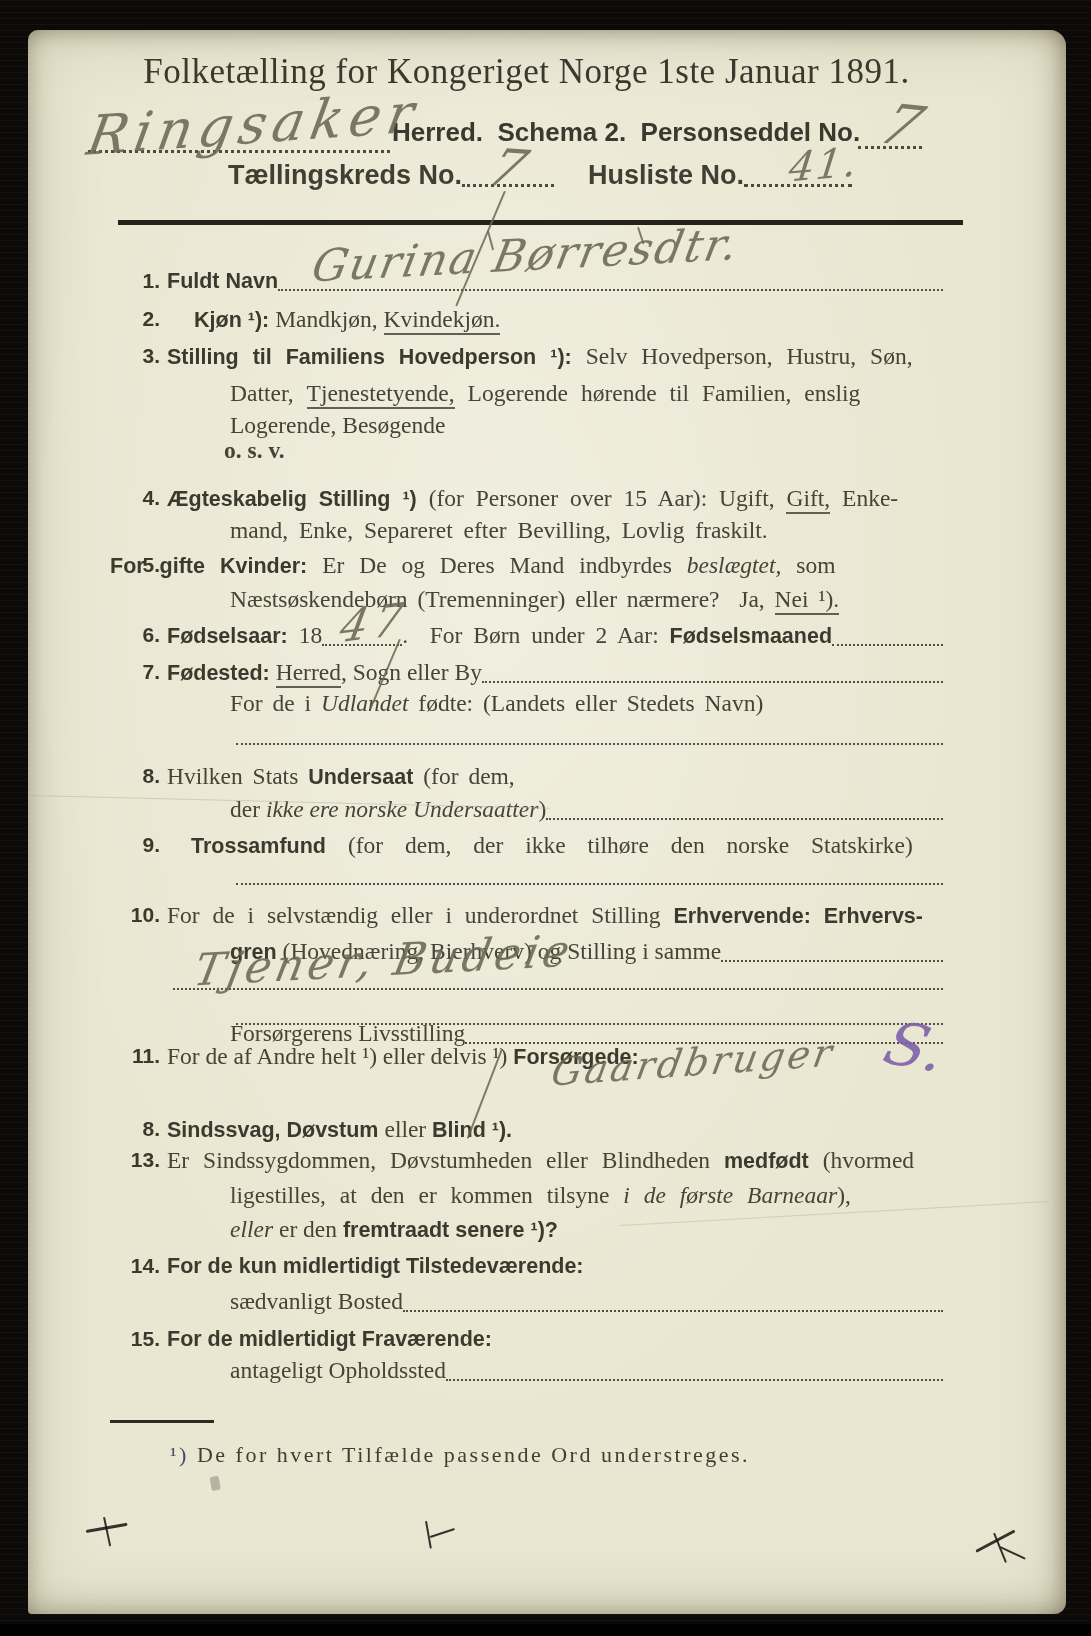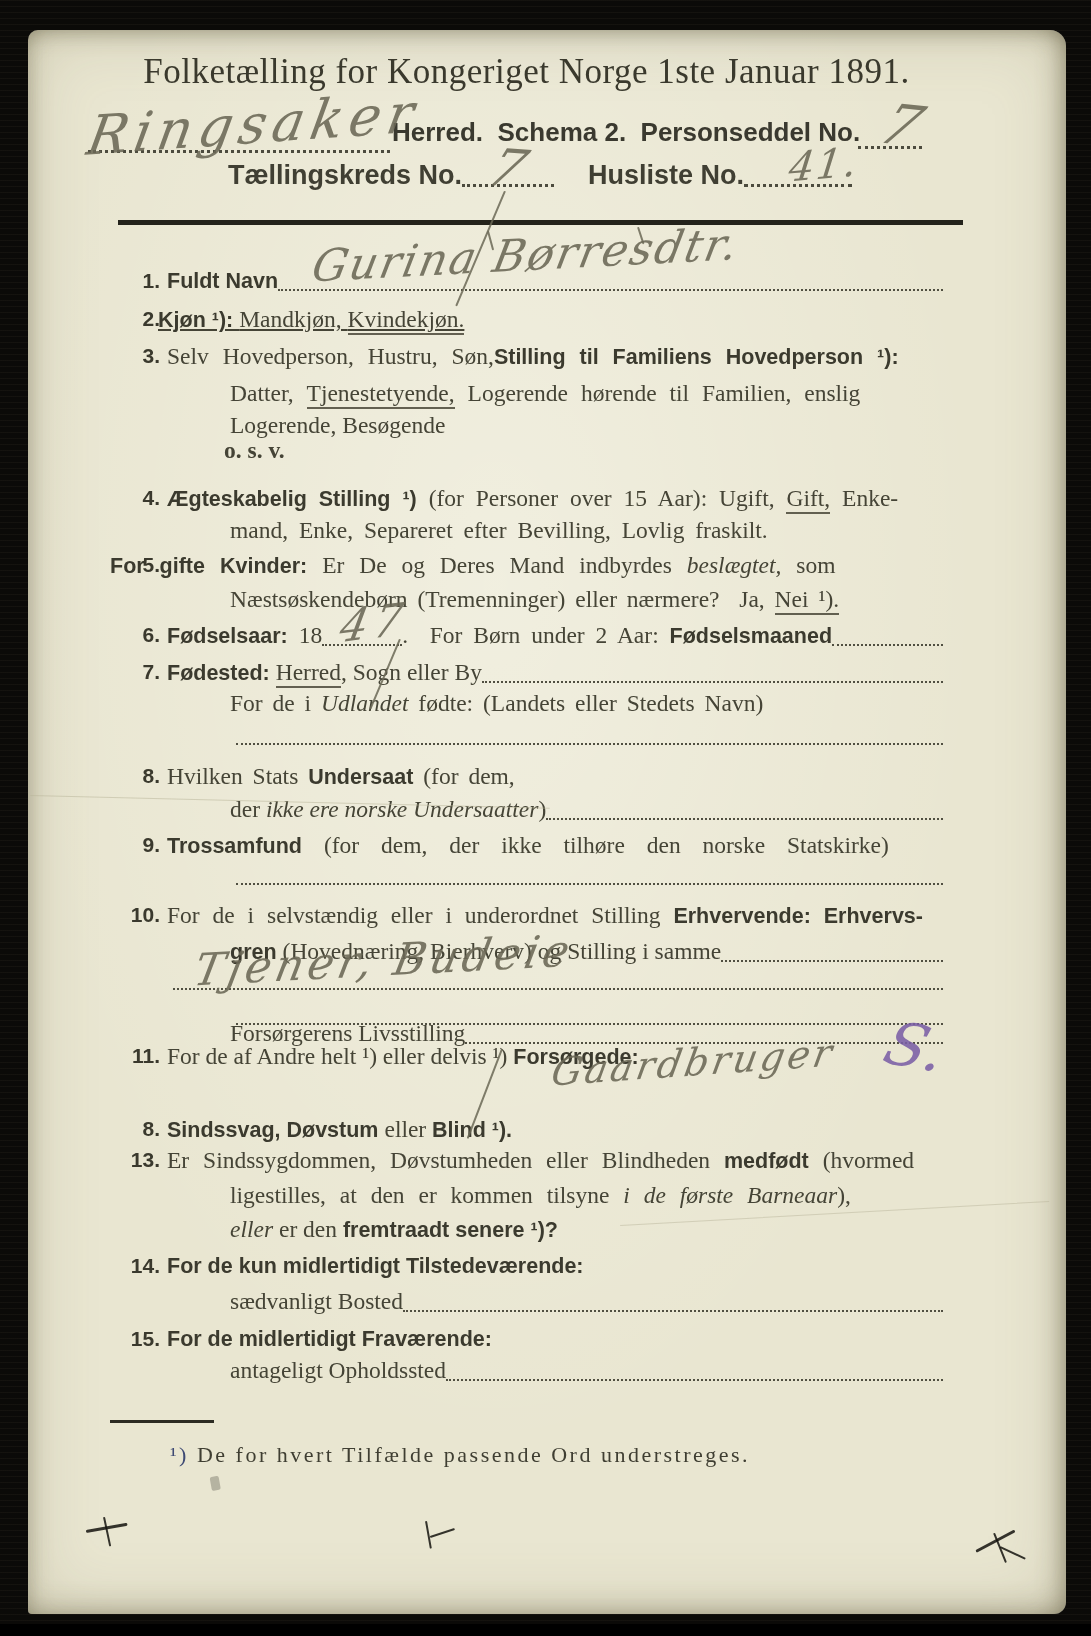--- a/index.html
+++ b/index.html
@@ -67,36 +67,36 @@
     <span class="dseg w92"></span>
     <span class="gap"></span>
     <span class="sg">Husliste No.</span>
     <span class="dseg w108"></span>
   </div>
 
   <div class="divider"></div>
 
   <div id="lines">
       <div class="line" style="top: 268px;"><span class="no">1.</span><span class="segwrap" style="margin-left: 57px;"><span class="sg sg-b">Fuldt Navn</span><span class="dots fill"></span></span></div>
-      <div class="line" style="top: 306px;"><span class="no">2.</span><span class="segwrap" style="margin-left: 48px; text-decoration: underline;"><span class="sg sg-b">Kjøn ¹): </span><span class="sg sg-r">Mandkjøn, </span><span class="sg sg-ru">Kvindekjøn.</span></span></div>
-      <div class="line" style="top: 343px; word-spacing: 8px;"><span class="no">3.</span><span class="segwrap" style="margin-left: 57px;"><span class="sg sg-r">Selv Hovedperson, Hustru, Søn,</span><span class="sg sg-b">Stilling til Familiens Hovedperson ¹): </span></span></div>
+      <div class="line" style="top: 306px;"><span class="no">2.</span><span class="segwrap" style="margin-left: 84px;"><span class="sg sg-b">Kjøn ¹): </span><span class="sg sg-r">Mandkjøn, </span><span class="sg sg-ru">Kvindekjøn.</span></span></div>
+      <div class="line" style="top: 343px; word-spacing: 8px;"><span class="no">3.</span><span class="segwrap" style="margin-left: 57px;"><span class="sg sg-b">Stilling til Familiens Hovedperson ¹): </span><span class="sg sg-r">Selv Hovedperson, Hustru, Søn,</span></span></div>
       <div class="line" style="top: 380px; word-spacing: 7px;"><span class="segwrap" style="margin-left: 120px;"><span class="sg sg-r">Datter, </span><span class="sg sg-ru">Tjenestetyende,</span><span class="sg sg-r"> Logerende hørende til Familien, enslig</span></span></div>
       <div class="line" style="top: 412px;"><span class="segwrap" style="margin-left: 120px; text-align: center;"><span class="sg sg-r">Logerende, Besøgende</span></span></div>
       <div class="line" style="top: 437px; font-weight: bold;"><span class="segwrap" style="margin-left: 114px;"><span class="sg sg-r">o. s. v.</span></span></div>
       <div class="line" style="top: 485px; word-spacing: 6px;"><span class="no">4.</span><span class="segwrap" style="margin-left: 57px;"><span class="sg sg-b">Ægteskabelig Stilling ¹) </span><span class="sg sg-r">(for Personer over 15 Aar): Ugift, </span><span class="sg sg-ru">Gift,</span><span class="sg sg-r"> Enke-</span></span></div>
       <div class="line" style="top: 517px; word-spacing: 5px;"><span class="segwrap" style="margin-left: 120px;"><span class="sg sg-r">mand, Enke, Separeret efter Bevilling, Lovlig fraskilt.</span></span></div>
       <div class="line" style="top: 552px; word-spacing: 9px;"><span class="no">5.</span><span class="segwrap" style=""><span class="sg sg-b">For gifte Kvinder: </span><span class="sg sg-r">Er De og Deres Mand indbyrdes </span><span class="sg sg-i">beslægtet,</span><span class="sg sg-r"> som</span></span></div>
       <div class="line" style="top: 586px; word-spacing: 4px; font-family: Liberation Serif, serif;"><span class="segwrap" style="margin-left: 120px;"><span class="sg sg-r">Næstsøskendebørn (Tremenninger) eller nærmere?  Ja, </span><span class="sg sg-ru">Nei ¹).</span></span></div>
       <div class="line" style="top: 622px; word-spacing: 5px;"><span class="no">6.</span><span class="segwrap" style="margin-left: 57px;"><span class="sg sg-b">Fødselsaar: </span><span class="sg sg-r">18</span><span class="dots" style="width: 80px;"></span><span class="sg sg-r">.  For Børn under 2 Aar: </span><span class="sg sg-b">Fødselsmaaned</span><span class="dots fill"></span></span></div>
       <div class="line" style="top: 659px;"><span class="no">7.</span><span class="segwrap" style="margin-left: 57px;"><span class="sg sg-b">Fødested: </span><span class="sg sg-ru">Herred</span><span class="sg sg-r">, Sogn eller By</span><span class="dots fill"></span></span></div>
       <div class="line" style="top: 690px; word-spacing: 4px;"><span class="segwrap" style="margin-left: 120px;"><span class="sg sg-r">For de i </span><span class="sg sg-i">Udlandet</span><span class="sg sg-r"> fødte: (Landets eller Stedets Navn)</span></span></div>
       <div class="line" style="top: 721px;"><span class="segwrap" style="margin-left: 120px;"><span class="sg sg-r"> </span><span class="dots fill"></span></span></div>
       <div class="line" style="top: 763px; word-spacing: 4px;"><span class="no">8.</span><span class="segwrap" style="margin-left: 57px;"><span class="sg sg-r">Hvilken Stats </span><span class="sg sg-b">Undersaat </span><span class="sg sg-r">(for dem,</span></span></div>
       <div class="line" style="top: 796px;"><span class="segwrap" style="margin-left: 120px;"><span class="sg sg-r">der </span><span class="sg sg-i">ikke ere norske Undersaatter</span><span class="sg sg-r">)</span><span class="dots fill"></span></span></div>
-      <div class="line" style="top: 832px; word-spacing: 16px;"><span class="no">9.</span><span class="segwrap" style="margin-left: 57px;"><span class="sg sg-b">Trossamfund </span><span class="sg sg-r">(for dem, der ikke tilhøre den norske Statskirke)</span></span></div>
+      <div class="line" style="top: 832px; word-spacing: 16px;"><span class="no">9.</span><span class="segwrap" style="margin-left: 81px;"><span class="sg sg-b">Trossamfund </span><span class="sg sg-r">(for dem, der ikke tilhøre den norske Statskirke)</span></span></div>
       <div class="line" style="top: 861px;"><span class="segwrap" style="margin-left: 120px;"><span class="sg sg-r"> </span><span class="dots fill"></span></span></div>
       <div class="line" style="top: 902px; word-spacing: 7px;"><span class="no">10.</span><span class="segwrap" style="margin-left: 57px;"><span class="sg sg-r">For de i selvstændig eller i underordnet Stilling </span><span class="sg sg-b">Erhvervende: Erhvervs-</span></span></div>
       <div class="line" style="top: 938px;"><span class="segwrap" style="margin-left: 120px;"><span class="sg sg-b">gren </span><span class="sg sg-r">(Hovednæring, Bierhverv) og Stilling i samme</span><span class="dots fill"></span></span></div>
       <div class="line" style="top: 966px;"><span class="segwrap" style="margin-left: 57px;"><span class="sg sg-r"> </span><span class="dots fill"></span></span></div>
       <div class="line" style="top: 1001px;"><span class="segwrap" style="margin-left: 120px;"><span class="sg sg-r"> </span><span class="dots fill"></span></span></div>
       <div class="line" style="top: 1043px;"><span class="no">11.</span><span class="segwrap" style="margin-left: 57px;"><span class="sg sg-r">For de af Andre helt ¹) eller delvis ¹) </span><span class="sg sg-b">Forsørgede:</span></span></div>
       <div class="line" style="top: 1020px; justify-content: flex-end;"><span class="segwrap" style="margin-left: 120px;"><span class="sg sg-r">Forsørgerens Livsstilling</span><span class="dots fill"></span></span></div>
       <div class="line" style="top: 1116px;"><span class="no">8.</span><span class="segwrap" style="margin-left: 57px;"><span class="sg sg-b">Sindssvag, Døvstum </span><span class="sg sg-r">eller </span><span class="sg sg-b">Blind ¹).</span></span></div>
       <div class="line" style="top: 1147px; word-spacing: 8px;"><span class="no">13.</span><span class="segwrap" style="margin-left: 57px;"><span class="sg sg-r">Er Sindssygdommen, Døvstumheden eller Blindheden </span><span class="sg sg-b">medfødt </span><span class="sg sg-r">(hvormed</span></span></div>
       <div class="line" style="top: 1182px; word-spacing: 8px;"><span class="segwrap" style="margin-left: 120px;"><span class="sg sg-r">ligestilles, at den er kommen tilsyne </span><span class="sg sg-i">i de første Barneaar</span><span class="sg sg-r">),</span></span></div>

